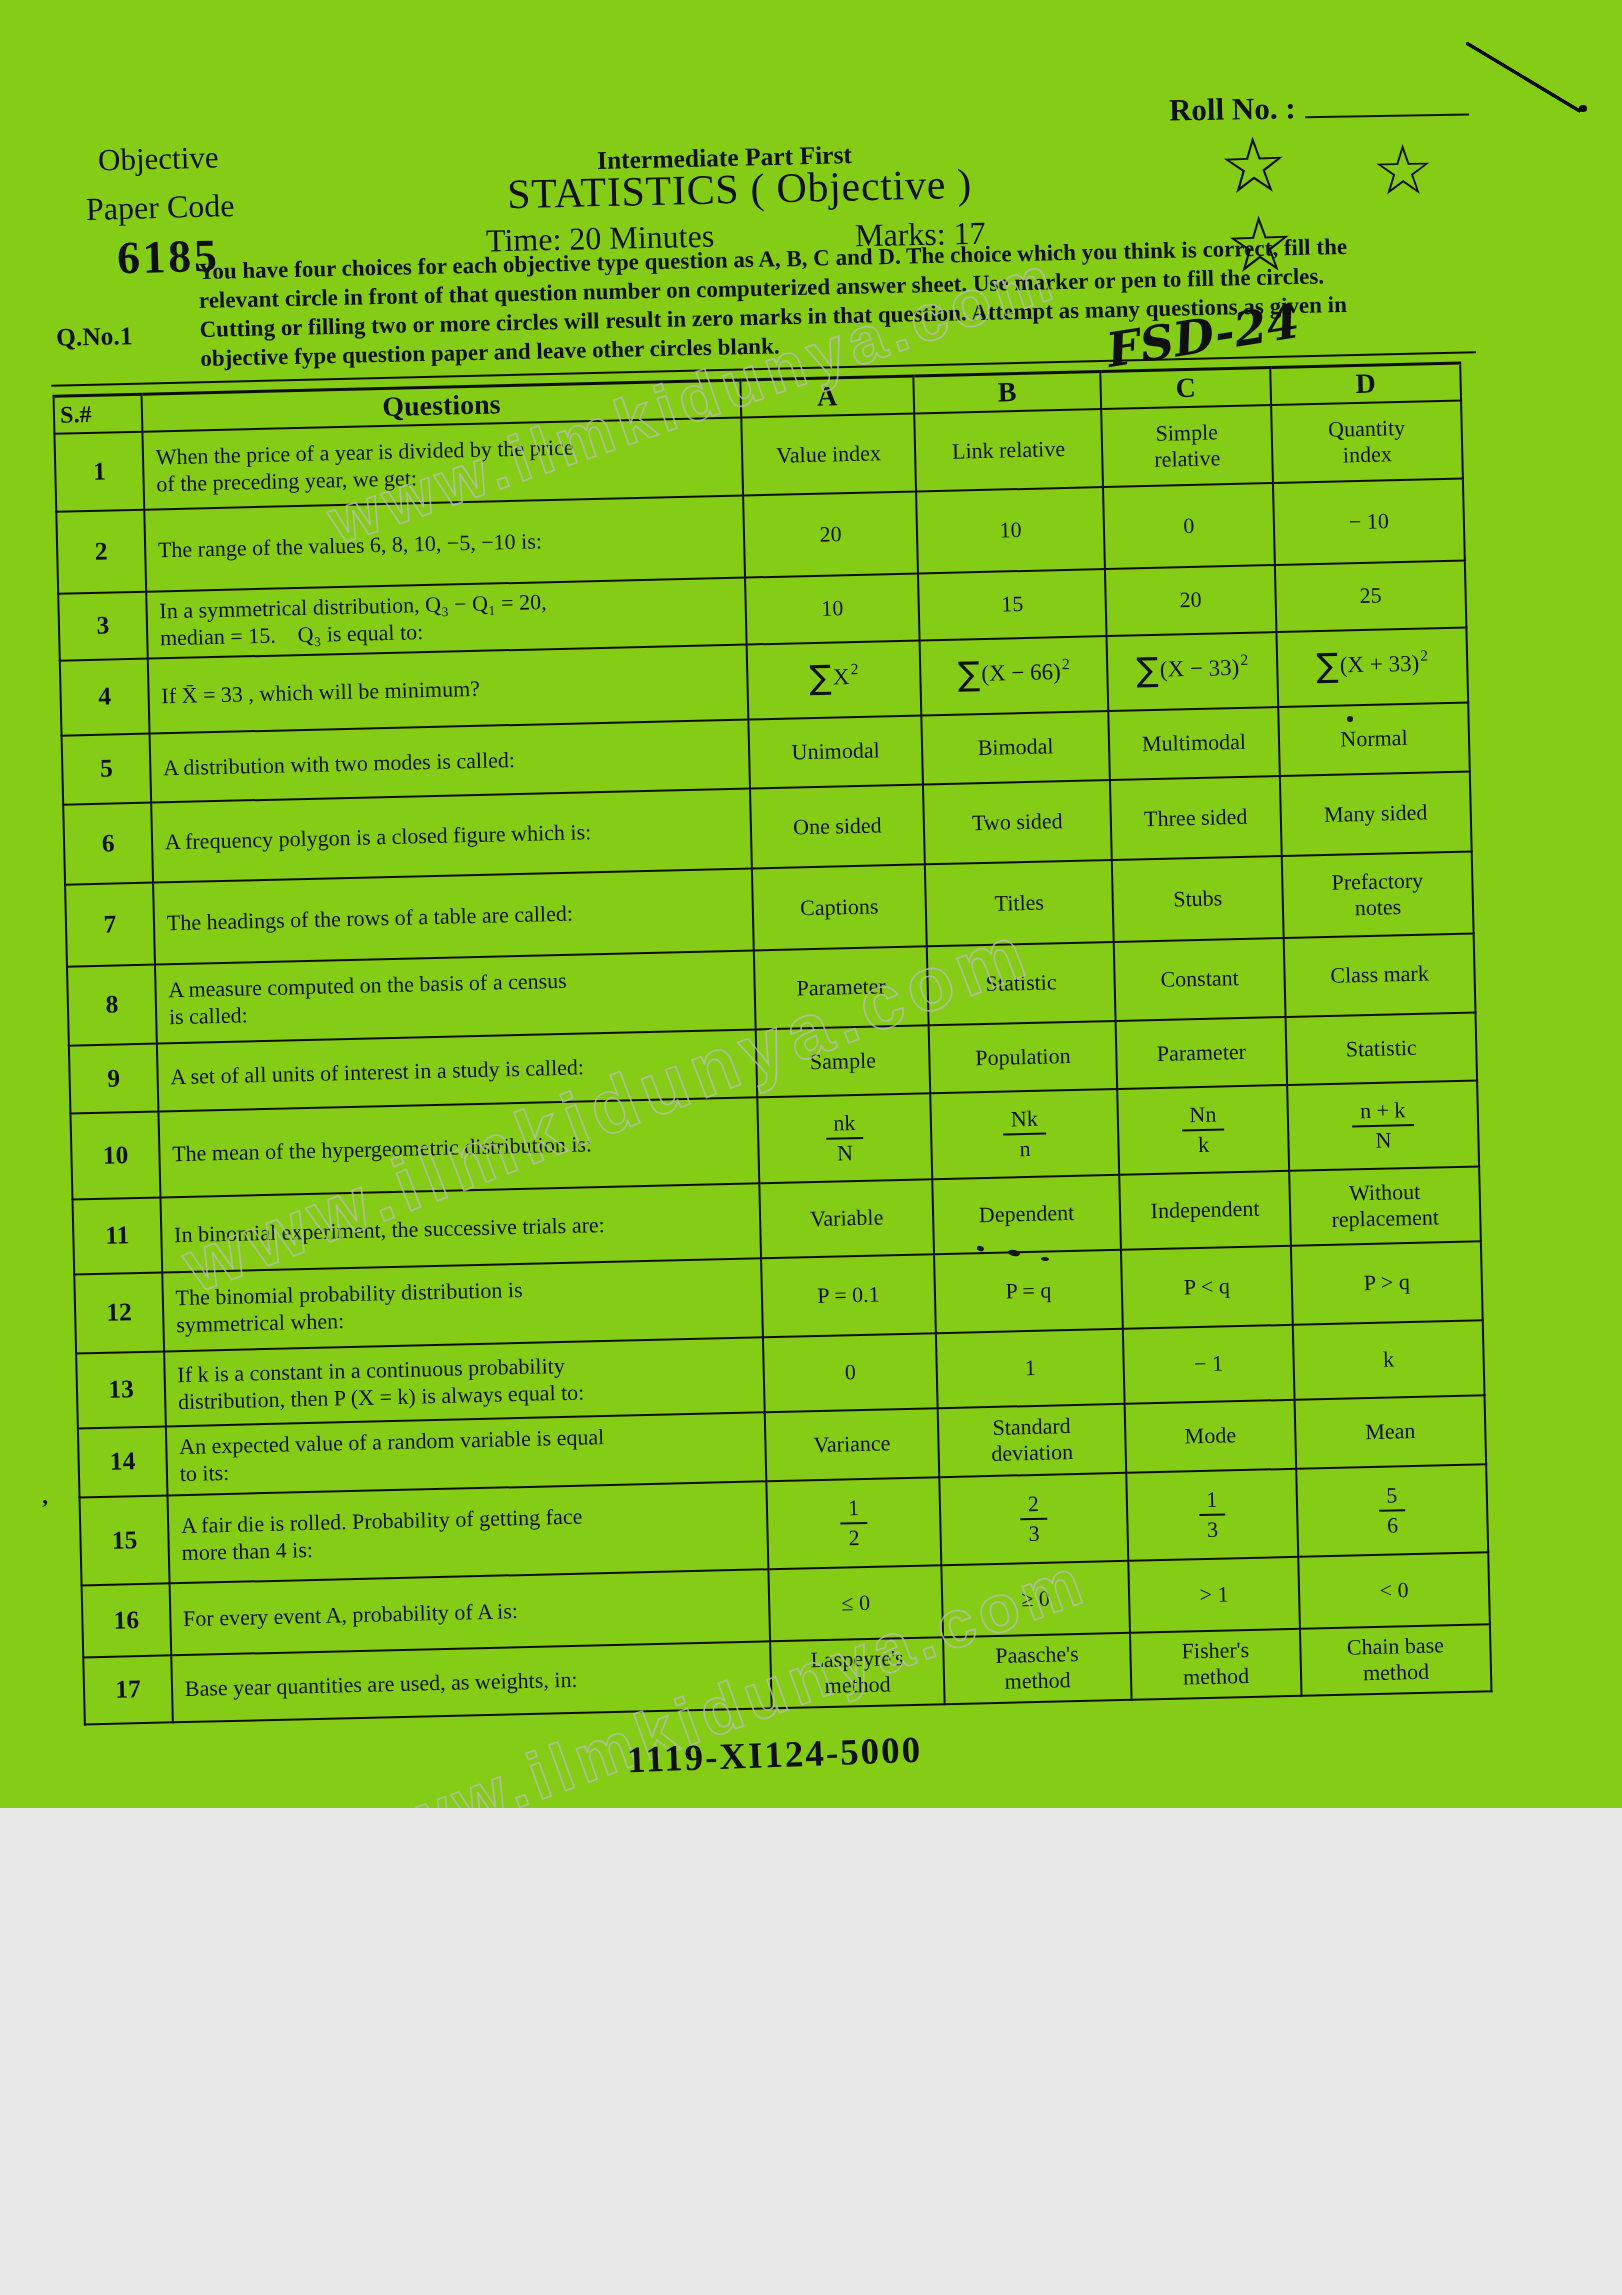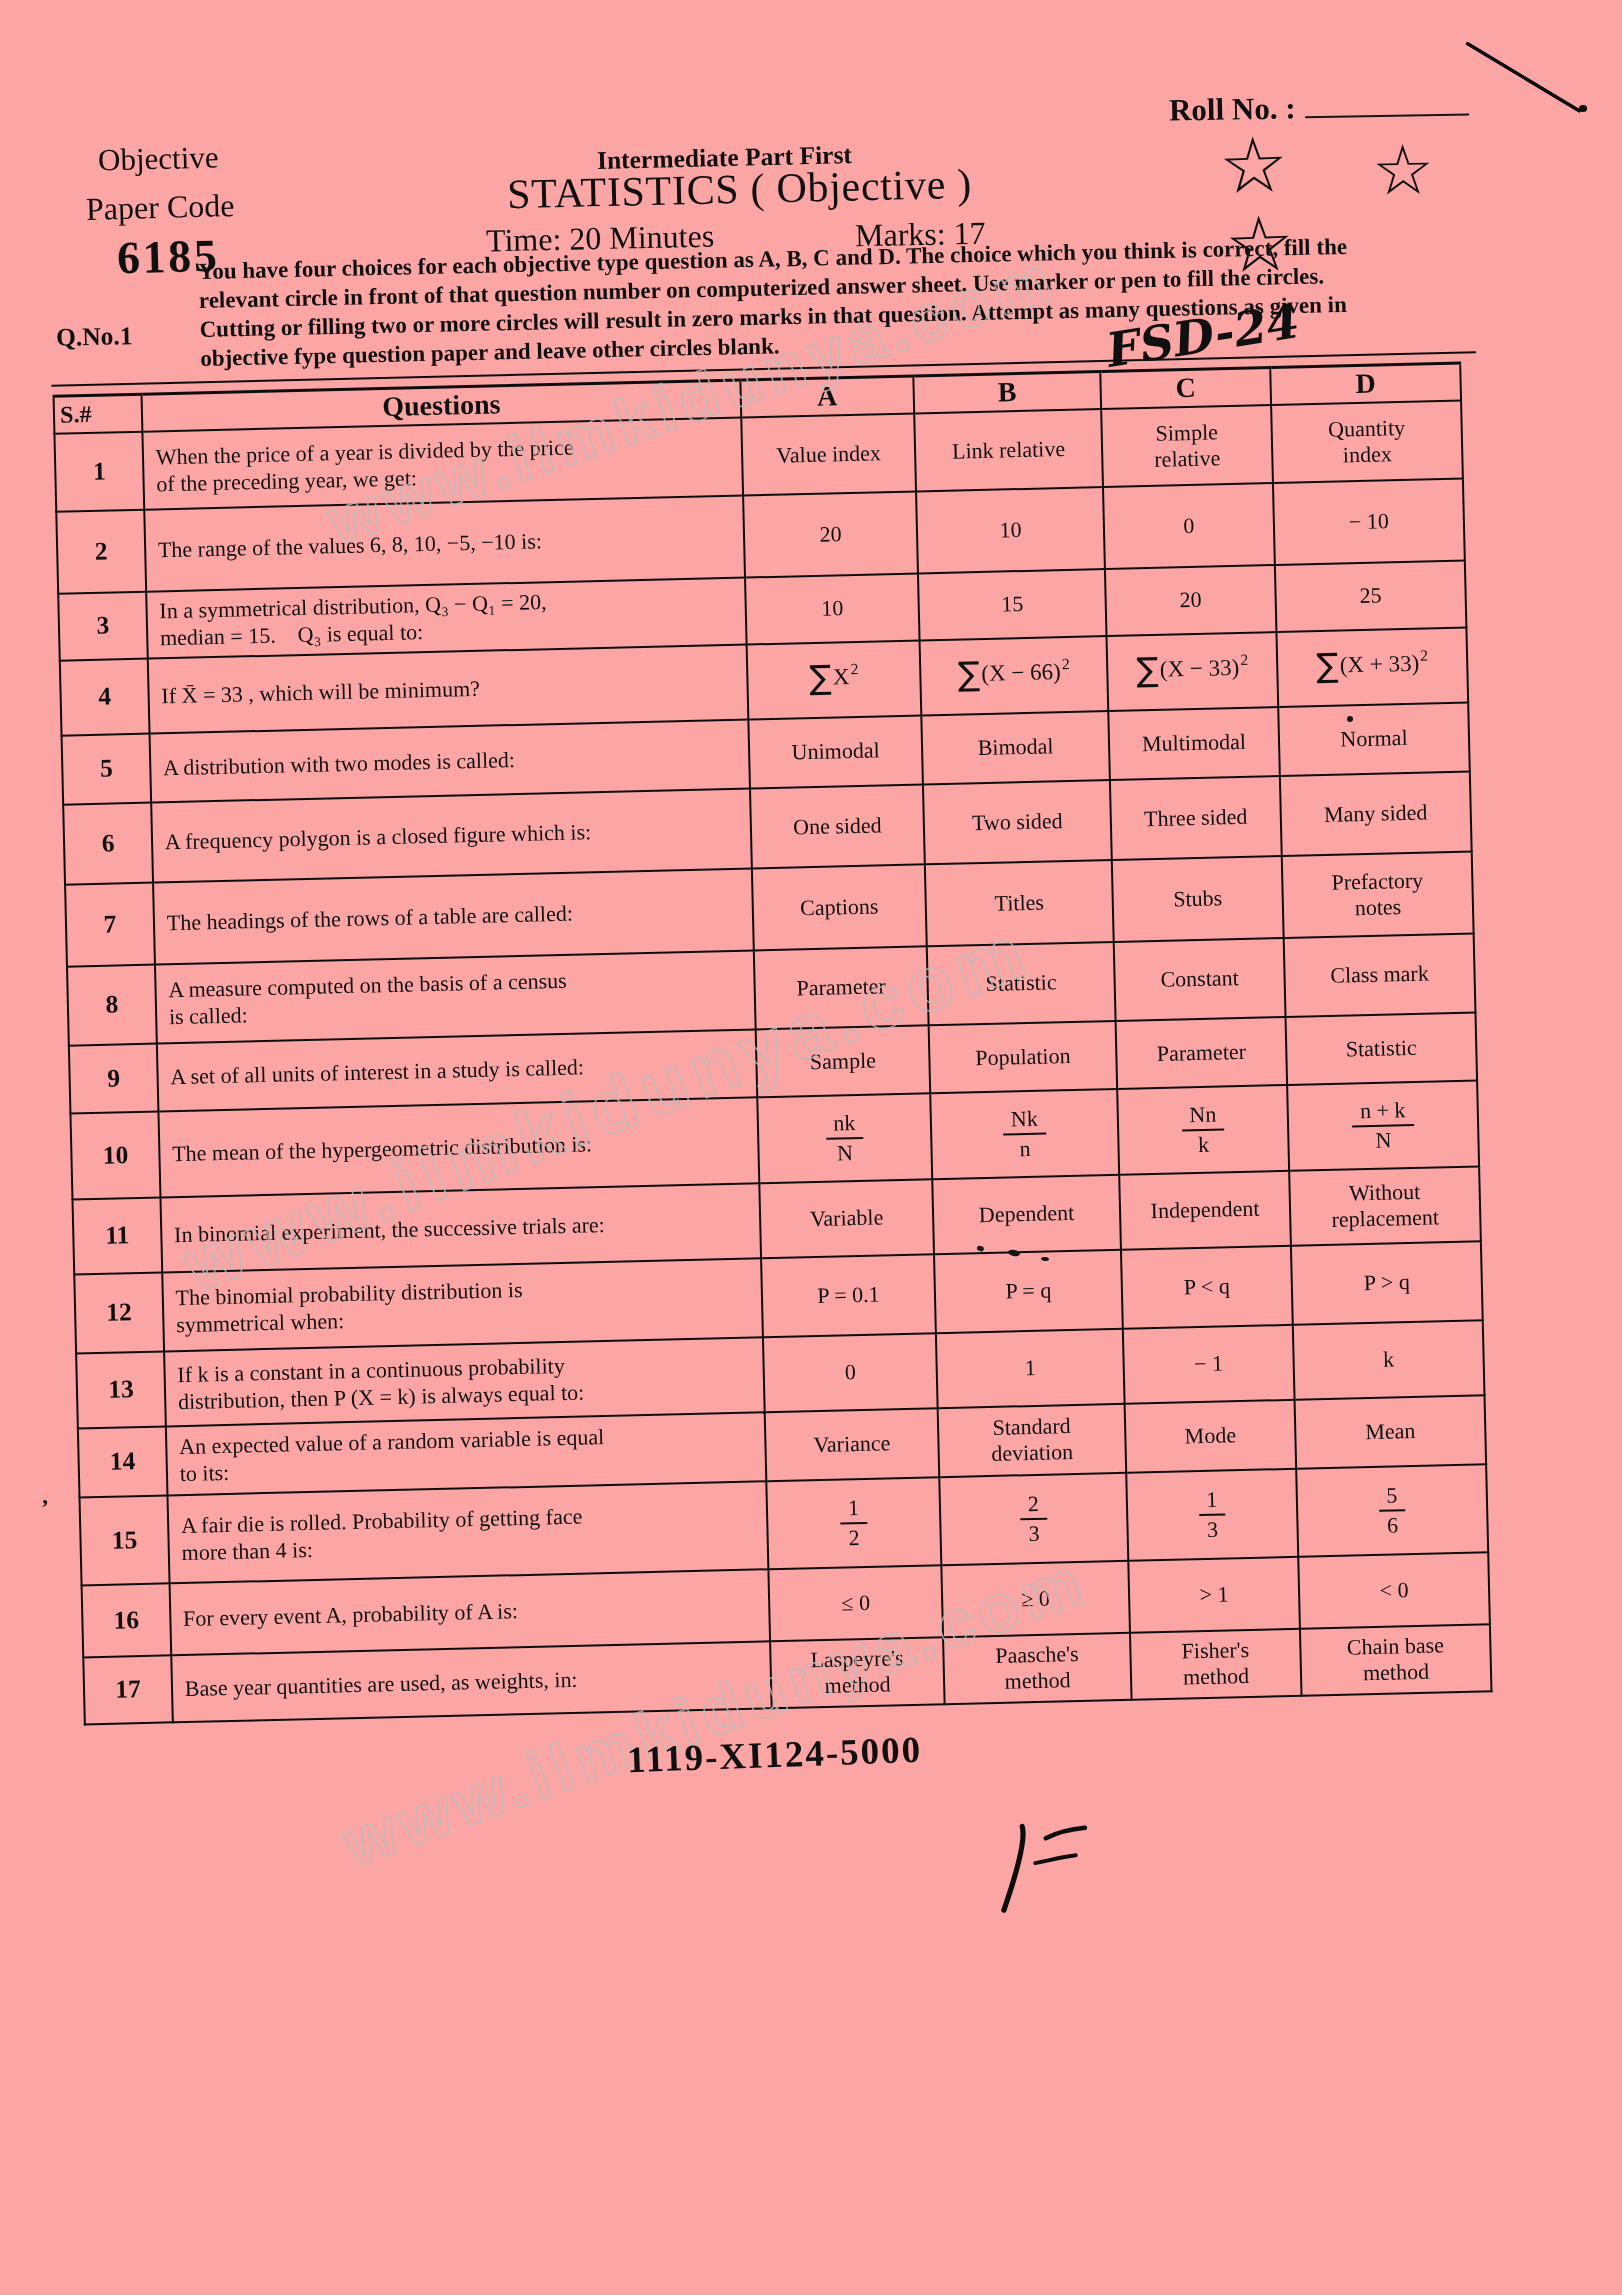--- a/index.html
+++ b/index.html
@@ -1,16 +1,16 @@
 <!DOCTYPE html>
 <html style="font-size:10.5px"><head>
 <meta charset="utf-8">
 <style>
   html,body{margin:0;padding:0;background:#e8e8e8;}
-  .page{position:relative;width:1623px;height:2295px;background:#fca5a5;overflow:hidden;
+  .page{position:relative;width:1623px;height:1808px;background:#84cc16;overflow:hidden;
         font-family:"Liberation Serif","DejaVu Serif",serif;color:#101010;}
   .abs{position:absolute;}
 
   
   .roll{left:1169px;top:90px;font-size:31px;font-weight:600;transform:rotate(-1deg);}
   .roll-line{display:inline-block;width:164px;border-bottom:2.6px solid #151515;height:26px;margin-left:9.2px;}
   .pen-stroke{left:1467px;top:41px;width:134px;border-top:4.6px solid #0c0c0c;transform:rotate(31deg);transform-origin:left top;border-radius:2.6px;}
   .pen-dot{left:1579px;top:105px;width:7.9px;height:6.5px;background:#0c0c0c;border-radius:50%;}
   .star{color:#0e0e0e;line-height:1;}
   .star1{left:1219px;top:128px;font-size:77px;transform:rotate(-2deg);}

